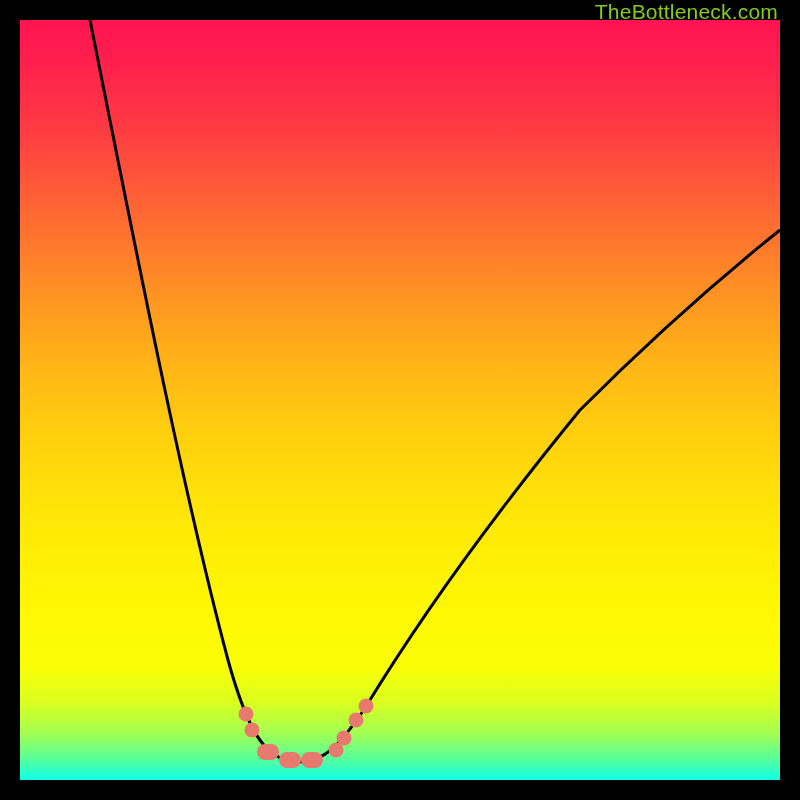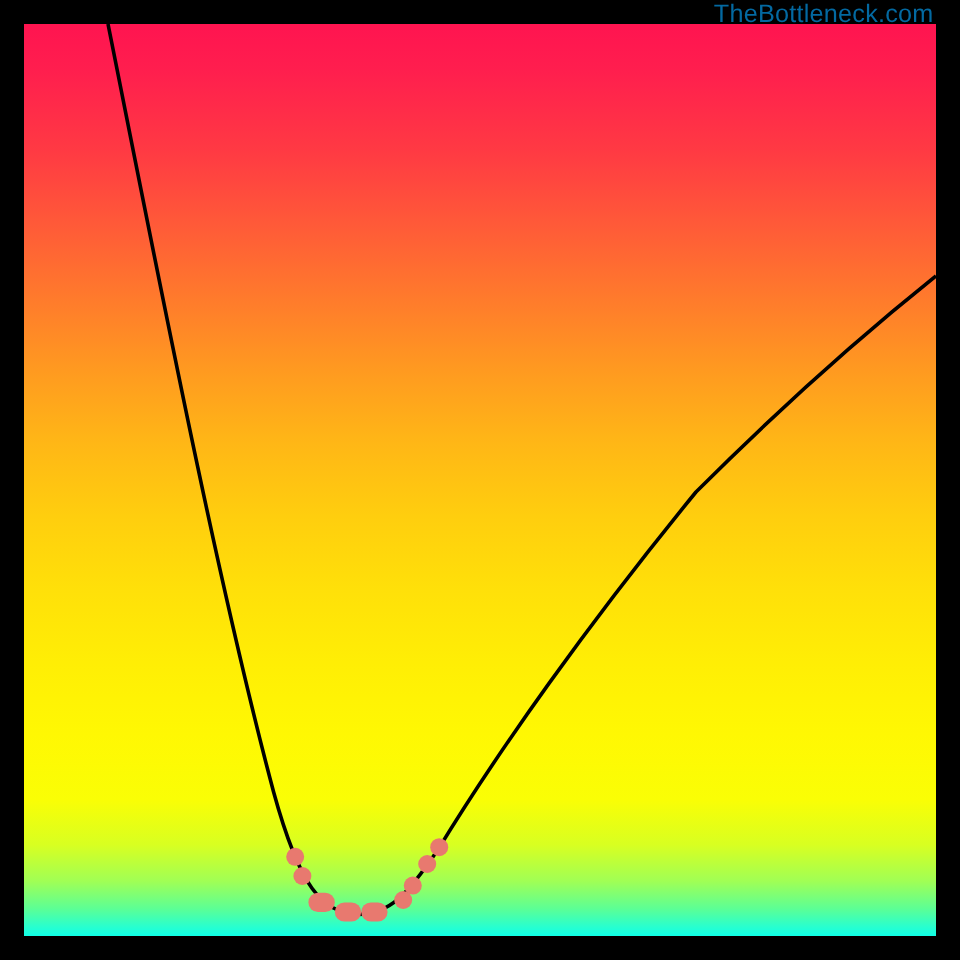--- a/index.html
+++ b/index.html
@@ -46,21 +46,21 @@
       #28ffcf 99%,
       #10ffe6 100%
     );
   }
   .watermark {
     position: absolute;
     top: 0px;
     right: 22px;
     font-family: Arial, Helvetica, sans-serif;
     font-size: 21px;
-    color: #0369a1;
+    color: #84cc16;
     letter-spacing: 0.2px;
   }
   svg.curves {
     position: absolute;
     left: 0;
     top: 0;
     width: 100%;
     height: 100%;
   }
   .marker {

